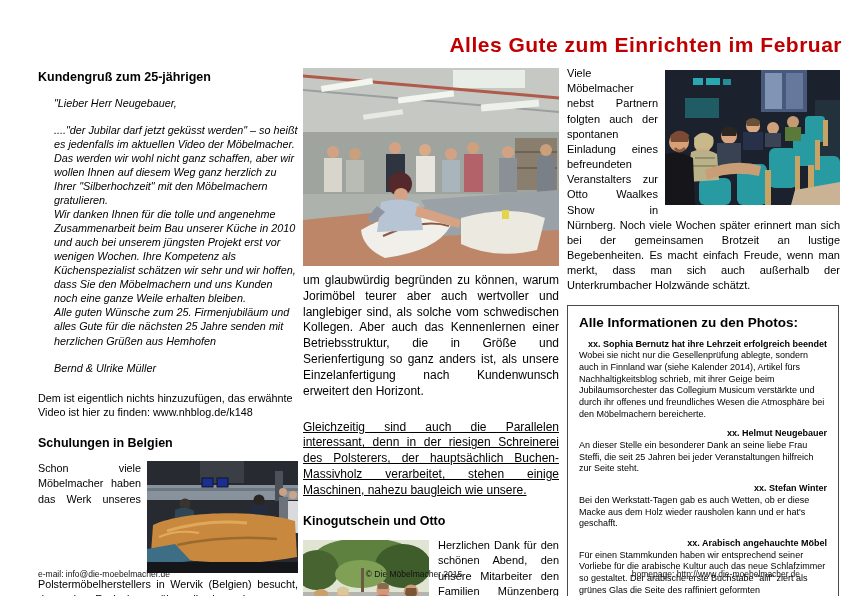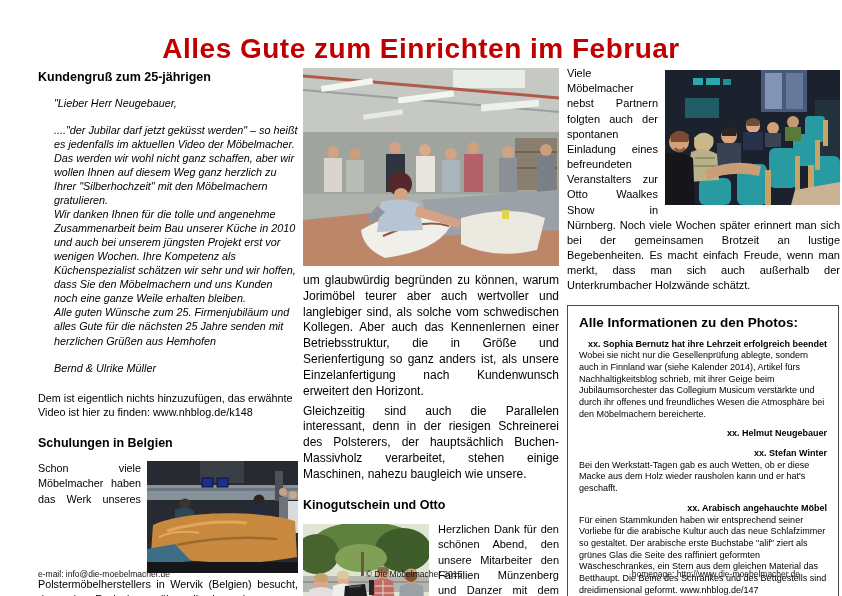--- a/index.html
+++ b/index.html
@@ -3,22 +3,22 @@
 <meta charset="utf-8">
 <style>
   * { margin:0; padding:0; box-sizing:border-box; }
   html,body { background:#e9e9e9; }
   .page {
     position:relative; width:842px; height:596px; background:#ffffff;
     font-family:"Liberation Sans","DejaVu Sans",sans-serif; color:#000;
     margin:0 auto; overflow:hidden;
   }
   .page-title {
-    position:absolute; top:33px; left:0; width:842px; text-align:center;
-    font-size:28px; font-weight:bold; letter-spacing:0.5px;
+    position:absolute; top:33px; left:0; width:842px; text-align:right;
+    font-size:21px; font-weight:bold; letter-spacing:0.5px;
   }
   
   .col-left   { position:absolute; left:38px;  top:70px; width:260px; }
   .col-mid    { position:absolute; left:303px; top:68px; width:256px; }
   .col-right  { position:absolute; left:567px; top:66px; width:273px; }
 
   .sec-heading { font-size:12.5px; font-weight:bold; }
 
   .letter { margin:12px 0 0 16px; font-style:italic; font-size:10.8px; line-height:1.3; }
   .letter p { margin:0; }
@@ -26,21 +26,21 @@
   .letter .signature  { margin-top:13px; }
 
   .video-note { margin-top:16px; font-size:10.8px; line-height:1.3; }
   .heading-belgien { margin-top:17px; }
 
   .belgien-block { margin-top:11px; font-size:10.8px; line-height:1.45; text-align:justify; }
   .belgien-block .photo { float:right; margin:0 0 4px 6px; }
 
   .body-par { font-size:12px; line-height:1.32; text-align:justify; }
   .col-mid .p1 { margin-top:7px; }
-  .col-mid .p2 { margin-top:4px; }
+  .col-mid .p2 { margin-top:20px;text-decoration:underline; }
   .heading-kino { margin-top:15px; }
   .kino-block { margin-top:10px; font-size:11px; line-height:1.4; text-align:justify; }
   .kino-block .photo { float:left; margin:2px 9px 2px 0; }
 
   .otto-block { font-size:11px; line-height:1.38; text-align:justify; }
   .otto-block .photo { float:right; margin:4px 0 3px 7px; }
 
   .infobox {
     margin-top:11px; border:1px solid #4a4a4a; padding:9px 11px 8px 11px;
     width:272px; min-height:288px; background:#fff;
@@ -259,20 +259,21 @@
 
     <div class="infobox">
       <div class="infobox-title">Alle Informationen zu den Photos:</div>
 
       <div class="info-entry">
         <h4>xx. Sophia Bernutz hat ihre Lehrzeit erfolgreich beendet</h4>
         <p>Wobei sie nicht nur die Gesellenprüfung ablegte, sondern auch in Finnland war (siehe Kalender 2014), Artikel fürs Nachhaltigkeitsblog schrieb, mit ihrer Geige beim Jubiläumsorchester das Collegium Musicum verstärkte und durch ihr offenes und freundliches Wesen die Atmosphäre bei den Möbelmachern bereicherte.</p>
       </div>
       <div class="info-entry">
         <h4>xx. Helmut Neugebauer</h4>
+        <p>An dieser Stelle ein besonderer Dank an seine liebe Frau Steffi, die seit 25 Jahren bei jeder Veranstaltungen hilfreich zur Seite steht.</p>
       </div>
       <div class="info-entry">
         <h4>xx. Stefan Winter</h4>
         <p>Bei den Werkstatt-Tagen gab es auch Wetten, ob er diese Macke aus dem Holz wieder rausholen kann und er hat's geschafft.</p>
       </div>
       <div class="info-entry">
         <h4>xx. Arabisch angehauchte Möbel</h4>
         <p>Für einen Stammkunden haben wir entsprechend seiner Vorliebe für die arabische Kultur auch das neue Schlafzimmer so gestaltet. Der arabische erste Buchstabe "alif" ziert als grünes Glas die Seite des raffiniert geformten Wäscheschrankes, ein Stern aus dem gleichen Material das Betthaupt. Die Beine des Schrankes und des Bettgestells sind dreidimensional geformt. www.nhblog.de/147</p>
       </div>
     </div>

